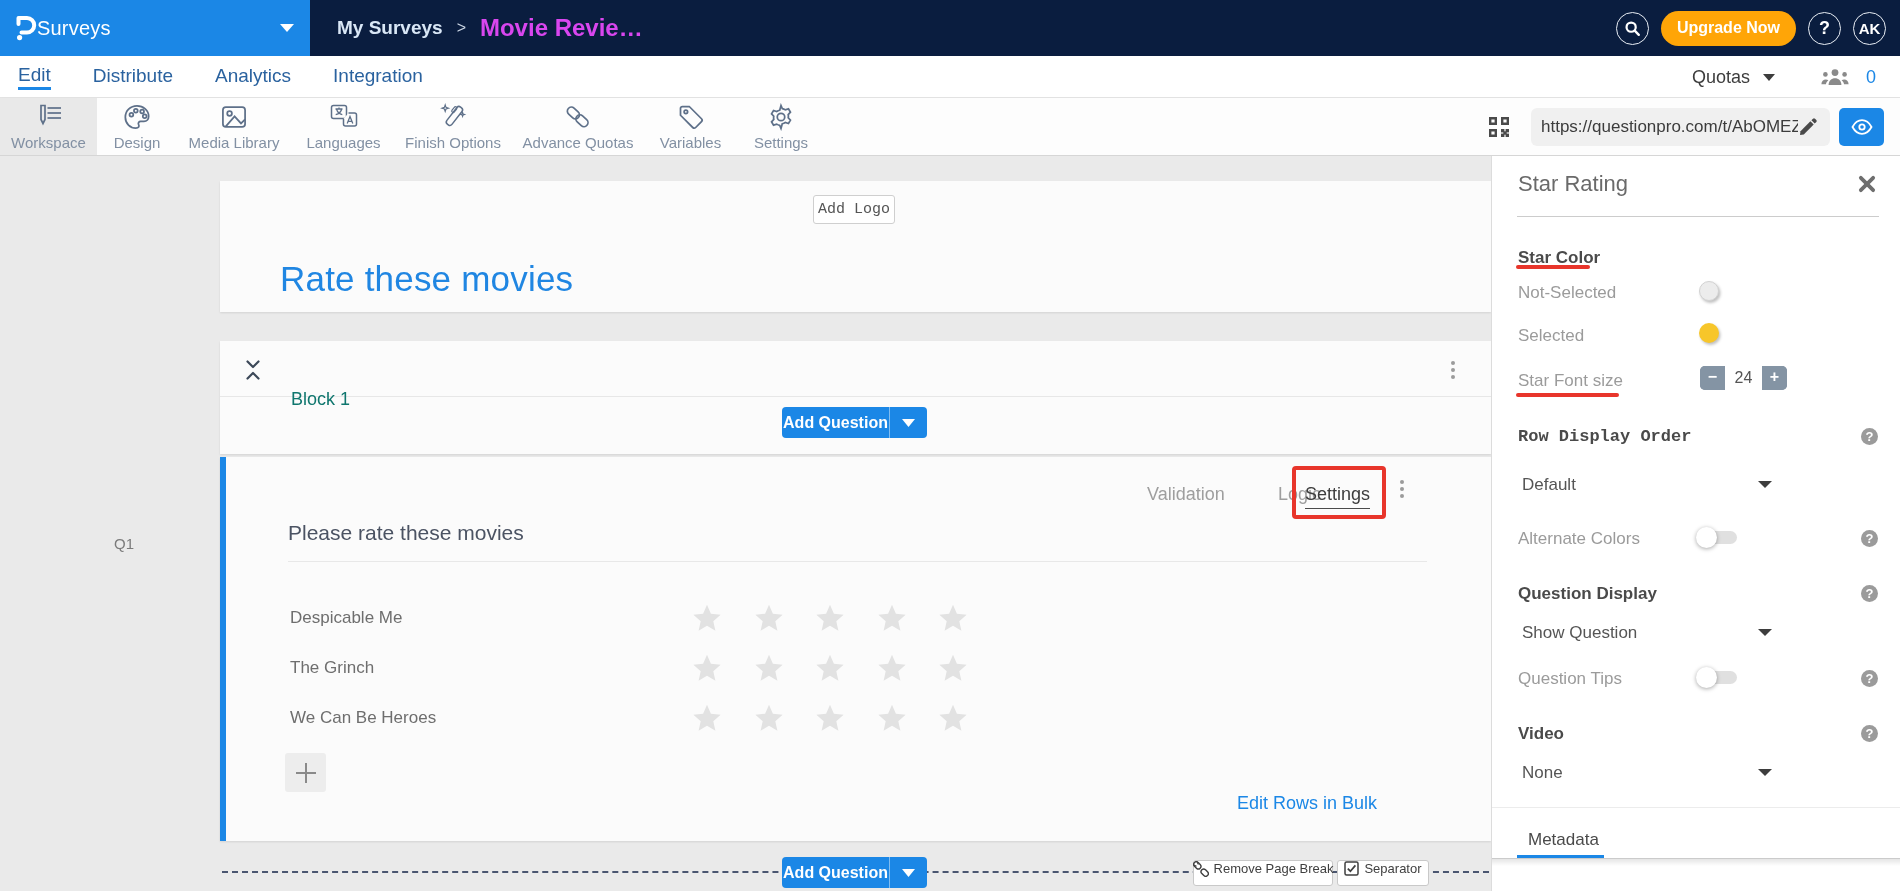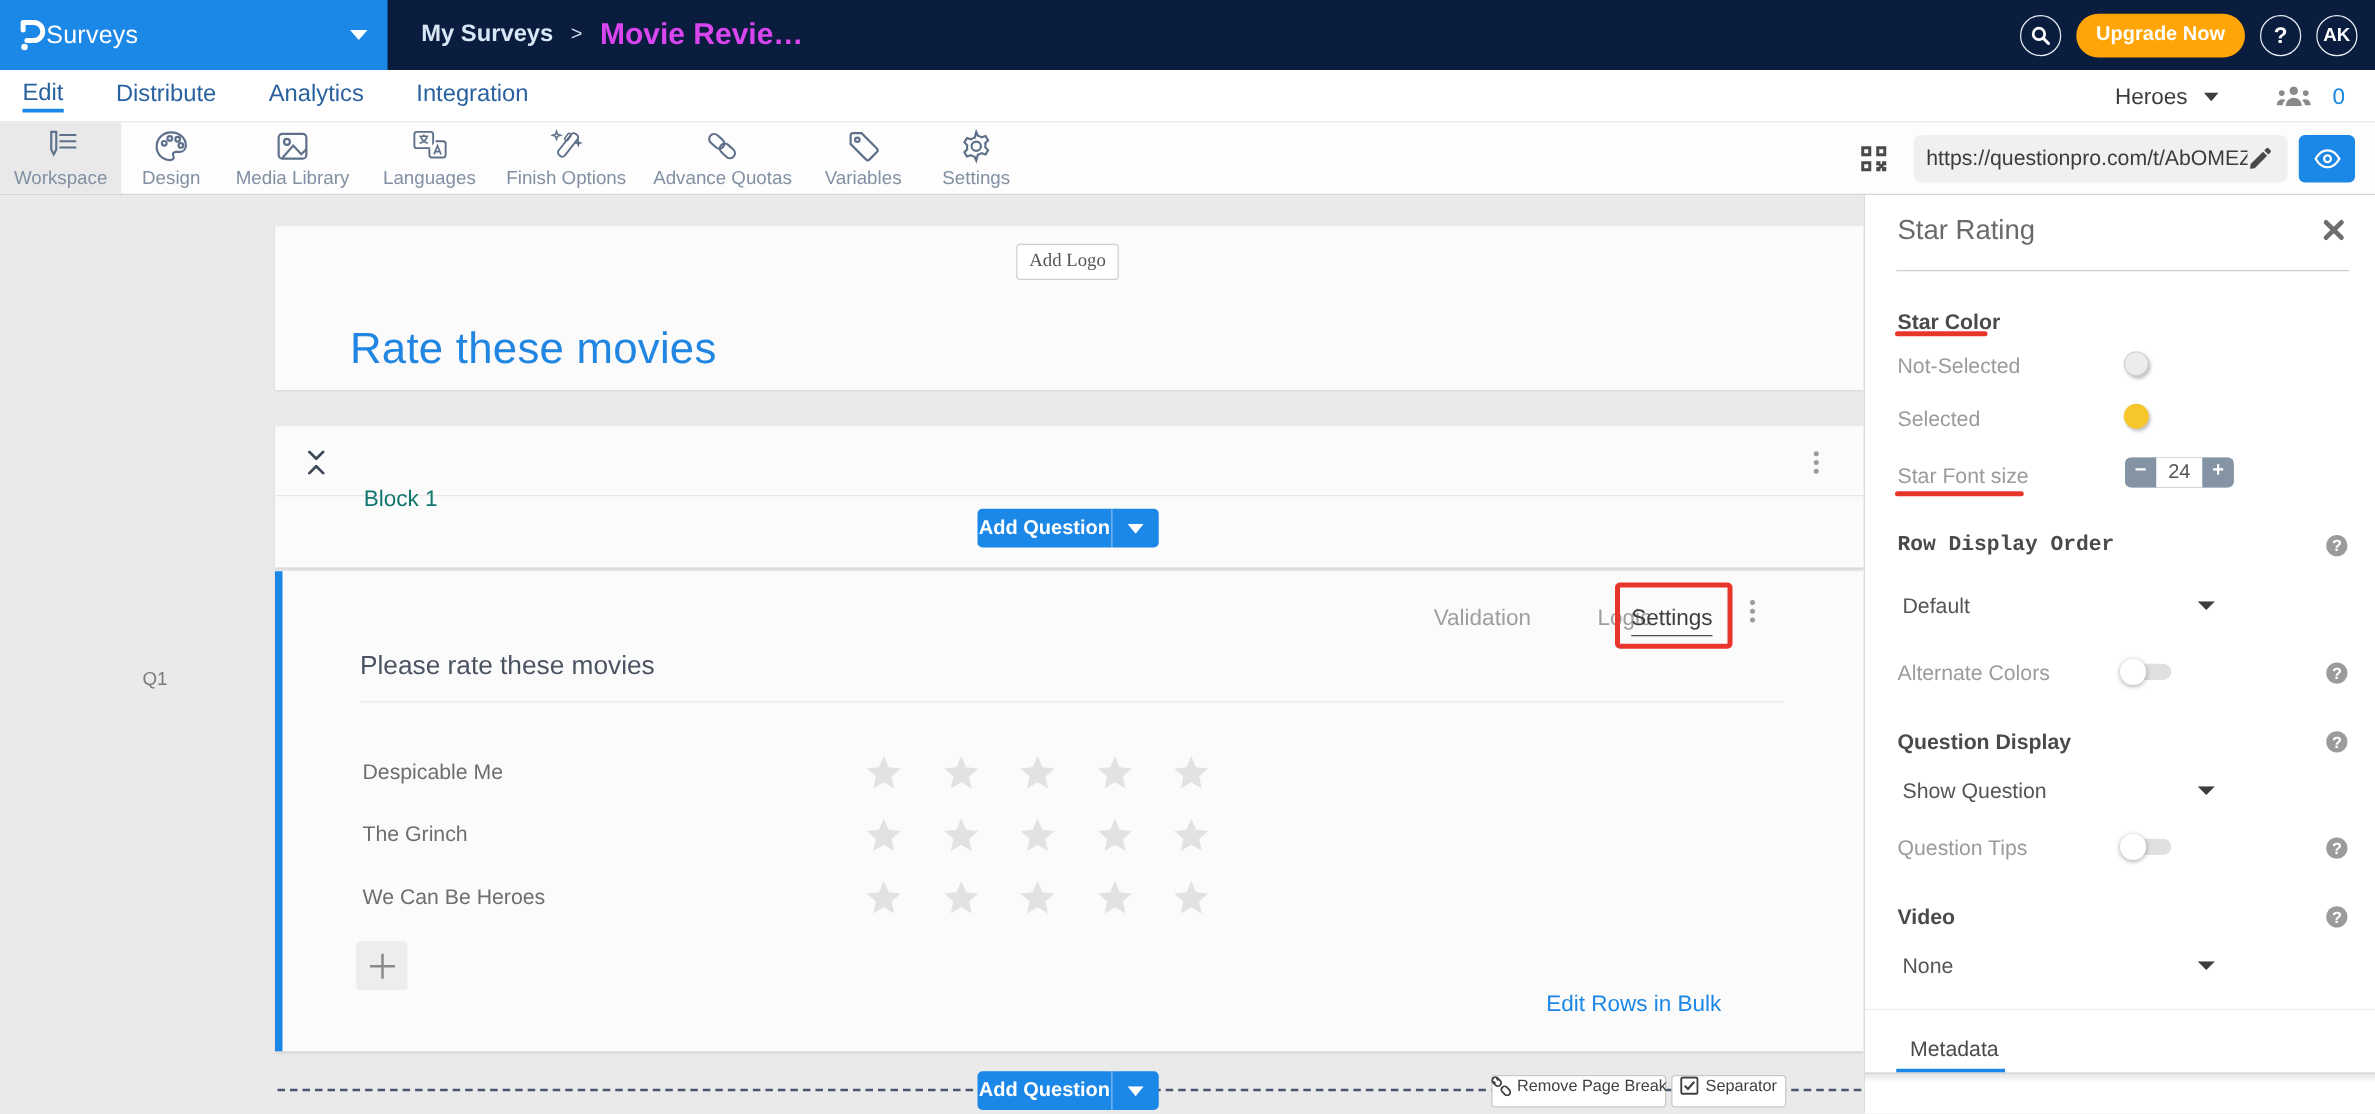--- a/index.html
+++ b/index.html
@@ -40,21 +40,21 @@
   .tb-qr { position:absolute; left:1488px; top:18px; cursor:pointer; color:#4a4a4a; }
   .url-pill { position:absolute; left:1531px; top:10px; width:299px; height:38px; background:#f0f0f0; border-radius:6px; display:flex; align-items:center; overflow:hidden; }
   .url-text { margin-left:10px; font-size:17px; color:#3c3c3c; white-space:nowrap; }
   .url-pencil { position:absolute; right:12px; top:9px; color:#4a4a4a; cursor:pointer; background:#f0f0f0; }
   .eye-btn { position:absolute; left:1839px; top:10px; width:45px; height:38px; background:#1b87e6; border:none; border-radius:5px; display:flex; align-items:center; justify-content:center; cursor:pointer; }
 
   
   .main { position:absolute; left:0; top:156px; width:1491px; height:735px; background:#eaeaea; }
   .card { position:absolute; left:220px; width:1271px; background:#fbfbfb; box-shadow:0 1px 2px rgba(0,0,0,.10); }
   .header-card { top:25px; height:131px; }
-  .addlogo-btn { position:absolute; left:593px; top:14px; width:82px; height:29px; background:#fff; border:1px solid #cfcfcf; border-radius:3px; font-size:15px; color:#555; font-family:Liberation Serif, serif; cursor:pointer; }
+  .addlogo-btn { position:absolute; left:593px; top:14px; width:82px; height:29px; background:#fff; border:1px solid #cfcfcf; border-radius:3px; font-size:15px; color:#555; font-family:Liberation Mono, monospace; cursor:pointer; }
   .survey-title { position:absolute; left:60px; top:78px; font-size:35px; letter-spacing:.2px; color:#2086e2; }
 
   .block-card { top:185px; height:113px; }
   .block-head { position:absolute; left:0; top:0; width:100%; height:56px; border-bottom:1px solid #e7e7e7; }
   .collapse-ico { position:absolute; left:25px; top:19px; color:#3c4858; cursor:pointer; }
   .block-name { position:absolute; left:71px; top:18px; font-size:18px; color:#0f766e;margin-top:30px; }
   .dots { width:4px; display:flex; flex-direction:column; gap:3px; cursor:pointer; }
   .dots i { width:4px; height:4px; border-radius:50%; background:#9b9b9b; }
   .block-dots { position:absolute; right:36px; top:20px; }
   .addq-row { position:absolute; left:0; top:56px; width:100%; height:57px; }
@@ -142,21 +142,21 @@
 </header>
 
 <nav class="navrow">
   <div class="nav-tabs">
     <span class="nav-tab active">Edit</span>
     <span class="nav-tab">Distribute</span>
     <span class="nav-tab">Analytics</span>
     <span class="nav-tab">Integration</span>
   </div>
   <div class="nav-right">
-    <span class="tools-lbl">Heroes</span>
+    <span class="tools-lbl">Quotas</span>
     <svg class="tools-caret" width="12" height="7" viewBox="0 0 12 7">
         <polygon points="0,0 12,0 6,7" fill="#3d3d3d"></polygon>
       </svg>
     <div class="collab">
       <svg width="28" height="16" viewBox="0 0 28 16" fill="#8a8a8a">
         <circle cx="14" cy="3.6" r="3.4"></circle>
           <path d="M7.6 16 c0-4.2 2.9-6.8 6.4-6.8 s6.4 2.6 6.4 6.8 z"></path>
         <circle cx="4.4" cy="5.4" r="2.3"></circle>
           <path d="M0.4 15.2 c0-3 2-4.8 4.4-4.8 1 0 1.9.3 2.6.8 -1.5 1.2-2.4 3-2.4 4z"></path>
         <circle cx="23.6" cy="5.4" r="2.3"></circle>

